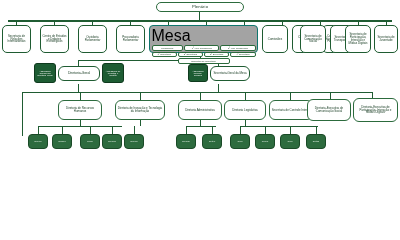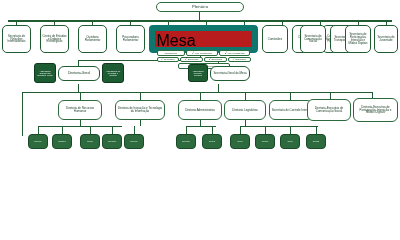--- a/index.html
+++ b/index.html
@@ -124,21 +124,21 @@
   </div>
   <div class="node n-top" style="left:192px;top:25px;width:29px;height:28px;">
     <span>Secretaria da Mulher</span>
   </div>
 
   <div class="n-group" style="position:absolute;left:148px;top:24px;width:0px;height:0px;opacity:0;"></div>
 
   <div class="node n-group" style="left:148px;top:25px;width:0;height:0;border:0;opacity:0;"></div>
 
   <div style="position:absolute;left:149px;top:25px;width:109px;height:28px;
-              border:6px solid #0f766e;border-radius:4px;background:#b91c1c;
+              border:1px solid #0f766e;border-radius:4px;background:#a3a3a3;
               box-sizing:border-box;padding:1px 1.5px;">
     <div class="ghead">Mesa</div>
     <div class="grow">
       <div class="gcell" style="width:31px;">Presidência</div>
       <div class="gcell" style="width:35px;">1ª Vice-Presidência</div>
       <div class="gcell" style="width:35px;">2ª Vice-Presidência</div>
     </div>
     <div class="grow">
       <div class="gcell" style="width:25px;">1ª Secretaria</div>
       <div class="gcell" style="width:25px;">2ª Secretaria</div>

